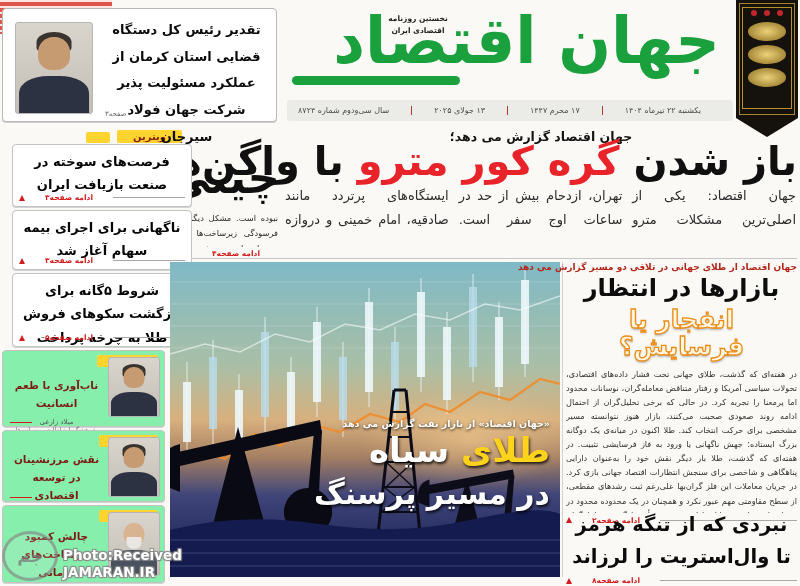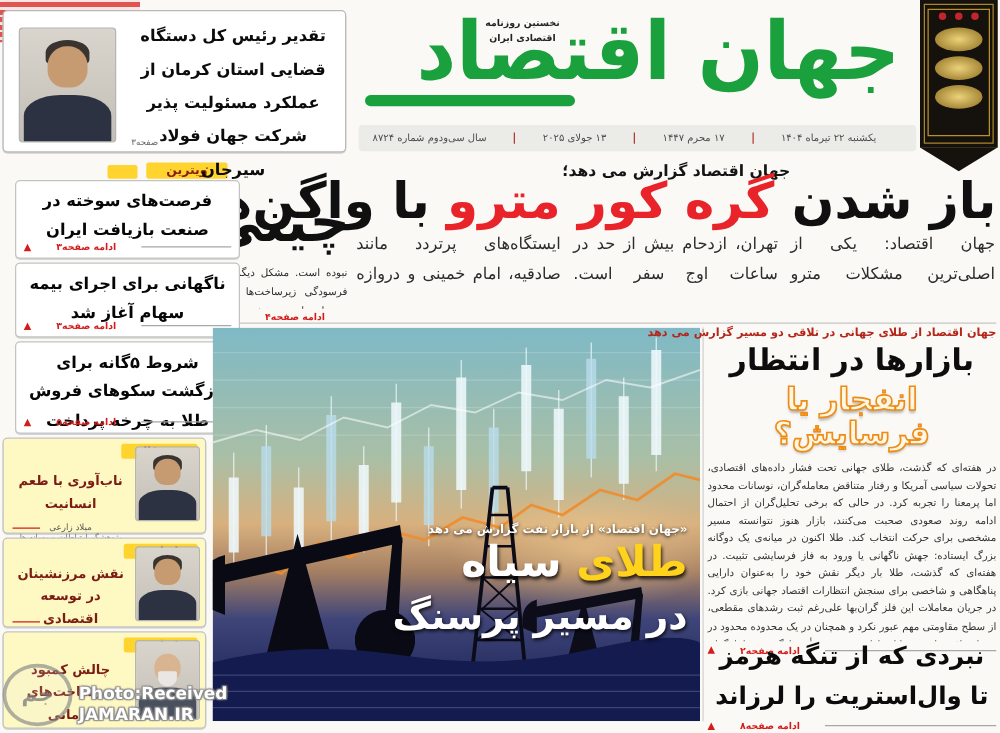--- a/index.html
+++ b/index.html
@@ -70,21 +70,21 @@
   
   .sb-header{left:2px;top:130px;width:180px;display:flex;align-items:flex-end;justify-content:flex-start;gap:7px;}
   .sb-pill{background:#ffd42e;color:#8a1d12;font-weight:bold;font-size:10px;padding:1px 16px;border-radius:2px;}
   .sb-notch{width:24px;height:11px;background:#ffd42e;border-radius:2px;}
   .sb-box{background:#fff;border:1px solid #c3c3c3;border-radius:4px;box-shadow:0 1px 0 #d4d4d4;
      position:absolute;left:12px;width:180px;box-sizing:border-box;padding:5px 8px 14px;}
   .sb-title{font-size:13px;font-weight:bold;text-align:center;line-height:1.8;color:#060606;}
   .sb-more{position:absolute;left:6px;right:6px;bottom:4px;}
   .mini-header{display:flex;justify-content:flex-start;}
   .mini-pill{background:#ffd42e;color:#8a1d12;font-weight:bold;font-size:8.5px;padding:1px 12px;border-radius:2px;}
-  .op-box{position:absolute;left:2px;width:163px;background:#fef9c3;border:1px solid #c3c3c3;border-radius:4px;
+  .op-box{position:absolute;left:2px;width:163px;background:#86efac;border:1px solid #c3c3c3;border-radius:4px;
      box-shadow:0 1px 0 #d4d4d4;box-sizing:border-box;padding:4px 6px;}
   .op-photo{position:absolute;right:4px;top:6px;width:50px;height:58px;}
   .op-content{margin-left:2px;margin-right:56px;}
   .op-title{font-size:10.5px;font-weight:bold;color:#7c1d15;text-align:center;line-height:1.7;margin-top:10px;}
   .op-author{font-size:7px;color:#555;text-align:center;margin-top:5px;}
   .op-role{font-size:6.5px;color:#777;text-align:center;}
   .op-mark{position:absolute;left:5px;bottom:3px;display:flex;align-items:center;gap:2px;direction:ltr;}
   
   .oil{left:170px;top:262px;width:390px;height:315px;overflow:hidden;}
   .oil svg{display:block;}

